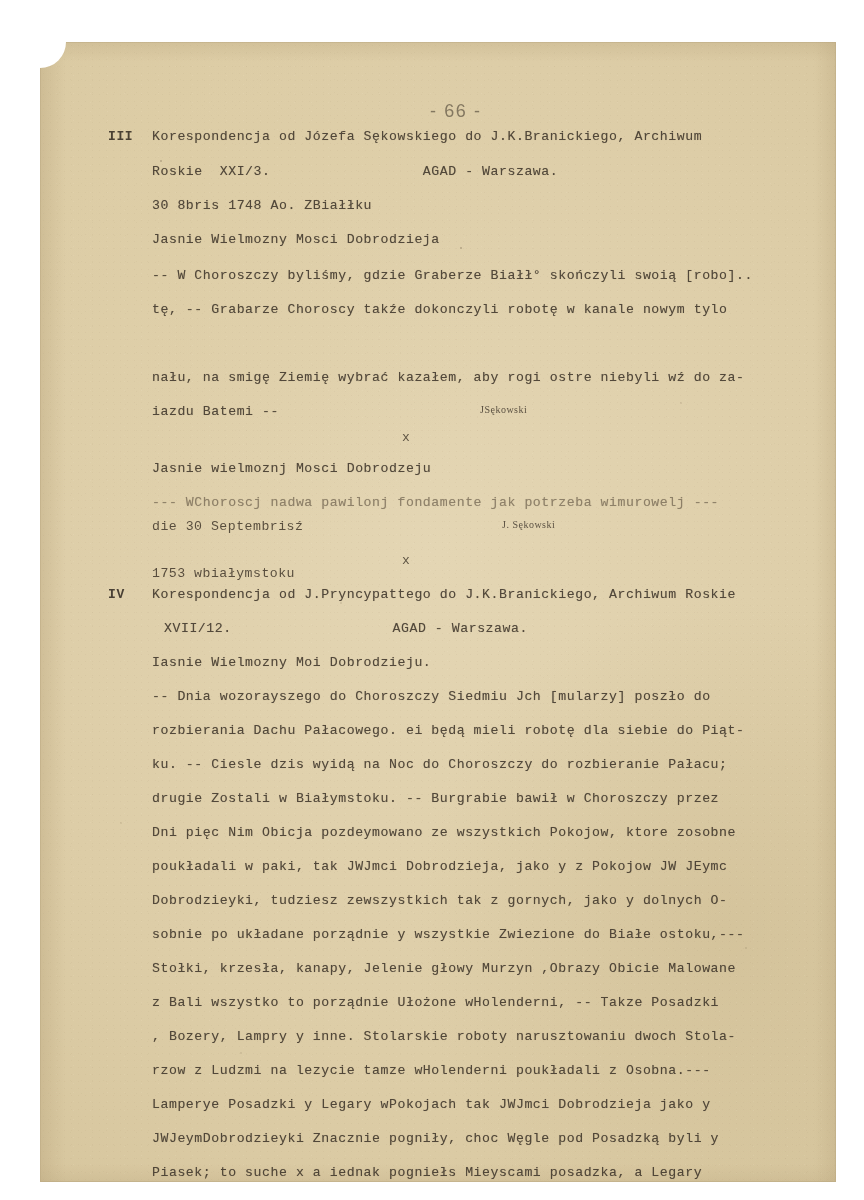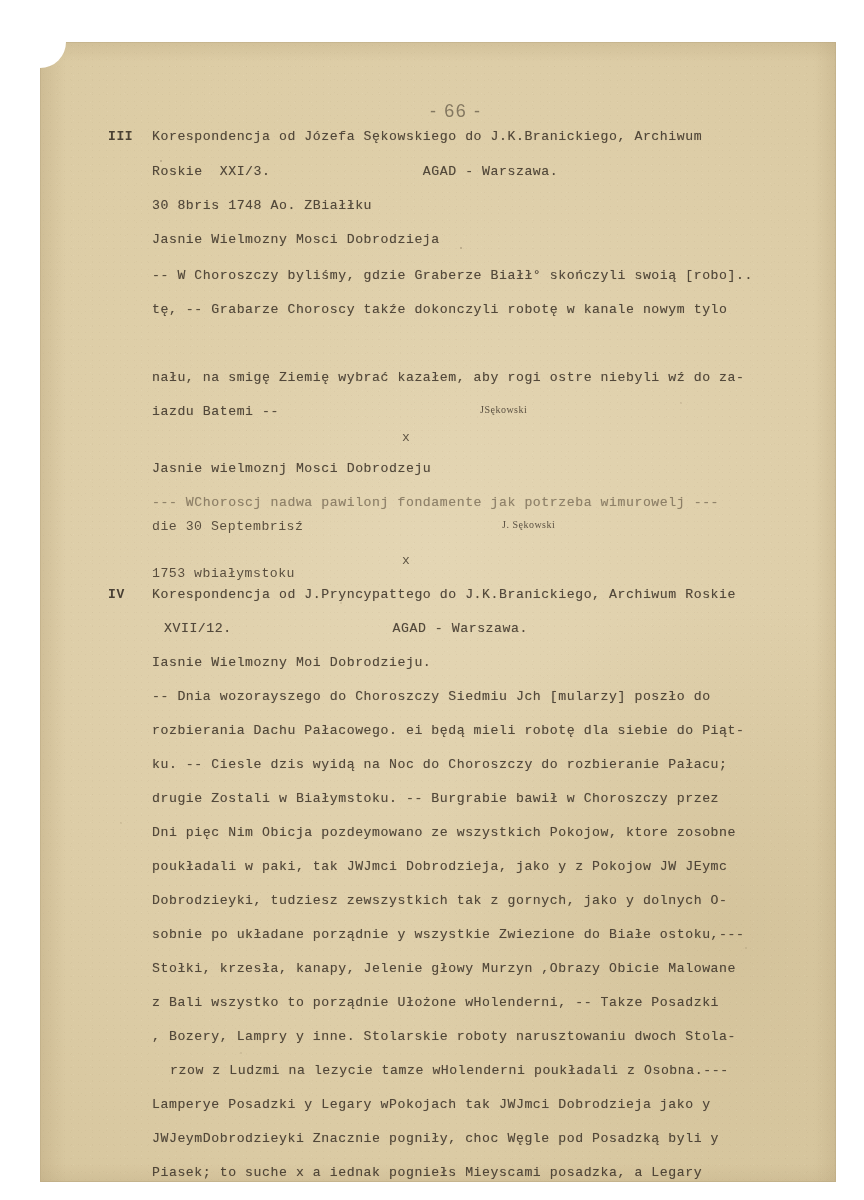--- a/index.html
+++ b/index.html
@@ -229,21 +229,21 @@
       <div class="line" style="left:112px;top:852px;">Dobrodzieyki, tudziesz zewszystkich tak z gornych, jako y dolnych O-</div>
 
       <div class="line" style="left:112px;top:886px;">sobnie po układane porządnie y wszystkie Zwiezione do Białe ostoku,---</div>
 
       <div class="line" style="left:112px;top:920px;">Stołki, krzesła, kanapy, Jelenie głowy Murzyn ,Obrazy Obicie Malowane</div>
 
       <div class="line" style="left:112px;top:954px;">z Bali wszystko to porządnie Ułożone wHolenderni, -- Takze Posadzki</div>
 
       <div class="line" style="left:112px;top:988px;">, Bozery, Lampry y inne. Stolarskie roboty narusztowaniu dwoch Stola-</div>
 
-      <div class="line" style="left:112px;top:1022px;margin-left:18px;">rzow z Ludzmi na lezycie tamze wHolenderni poukładali z Osobna.---</div>
+      <div class="line" style="left:112px;top:1022px;">rzow z Ludzmi na lezycie tamze wHolenderni poukładali z Osobna.---</div>
 
       <div class="line" style="left:112px;top:1056px;">Lamperye Posadzki y Legary wPokojach tak JWJmci Dobrodzieja jako y</div>
 
       <div class="line" style="left:112px;top:1090px;">JWJeymDobrodzieyki Znacznie pogniły, choc Węgle pod Posadzką byli y</div>
 
     <div class="line" style="left: 112px; top: 1124px;">Piasek; to suche x a iednak pogniełs Mieyscami posadzka, a Legary</div>
       </div>
   </div>
 </div>
 

